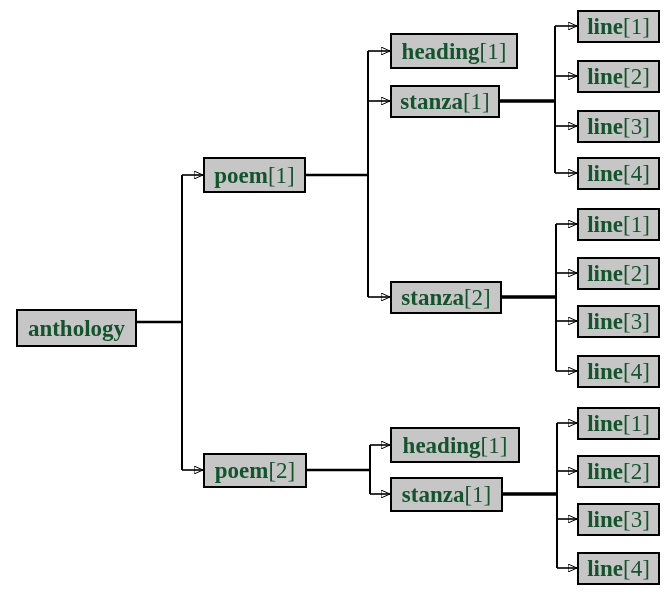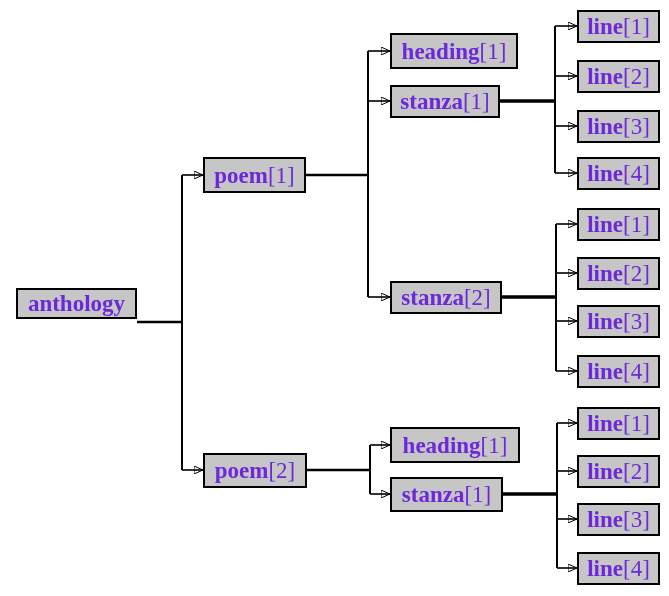--- a/index.html
+++ b/index.html
@@ -15,25 +15,25 @@
   .w15{stroke-width:1.6px;}
   .w2{stroke-width:2px;}
   .w25{stroke-width:2.5px;}
   .w35{stroke-width:3.5px;}
   .node{
     position:absolute;
     box-sizing:border-box;
     background:var(--fill,#c6c6c6);
     border:2px solid var(--line,#000000);
     display:flex;align-items:center;justify-content:center;
-    font-size:23px;color:#6d28d9;white-space:nowrap;line-height:1;
+    font-size:23px;color:#14532d;white-space:nowrap;line-height:1;
   }
   .nm{font-weight:bold;}
   .sfx{font-weight:normal;}
-  .n0{left:16px;top:288px;width:121px;height:31px}
+  .n0{left:16px;top:309px;width:121px;height:38px}
   .n1{left:203px;top:157px;width:103px;height:36px}
   .n2{left:390px;top:33px;width:128px;height:36px}
   .n3{left:390px;top:85px;width:110px;height:33px}
   .n4{left:577px;top:10px;width:83px;height:33px}
   .n5{left:577px;top:60px;width:83px;height:33px}
   .n6{left:577px;top:110px;width:83px;height:33px}
   .n7{left:577px;top:157px;width:83px;height:33px}
   .n8{left:390px;top:281px;width:112px;height:33px}
   .n9{left:577px;top:208px;width:83px;height:33px}
   .n10{left:577px;top:257px;width:83px;height:33px}

